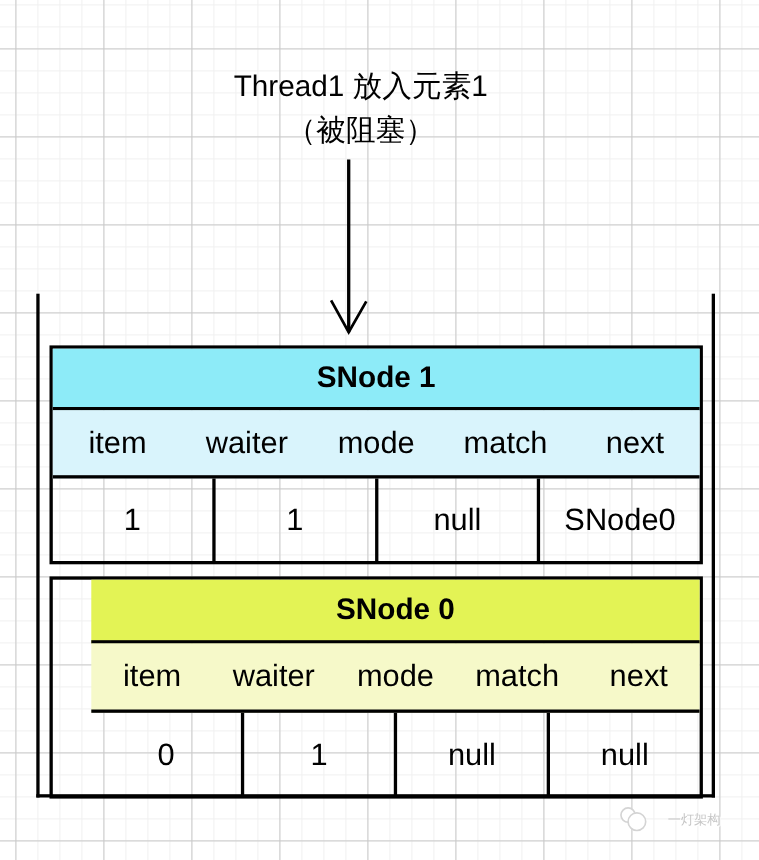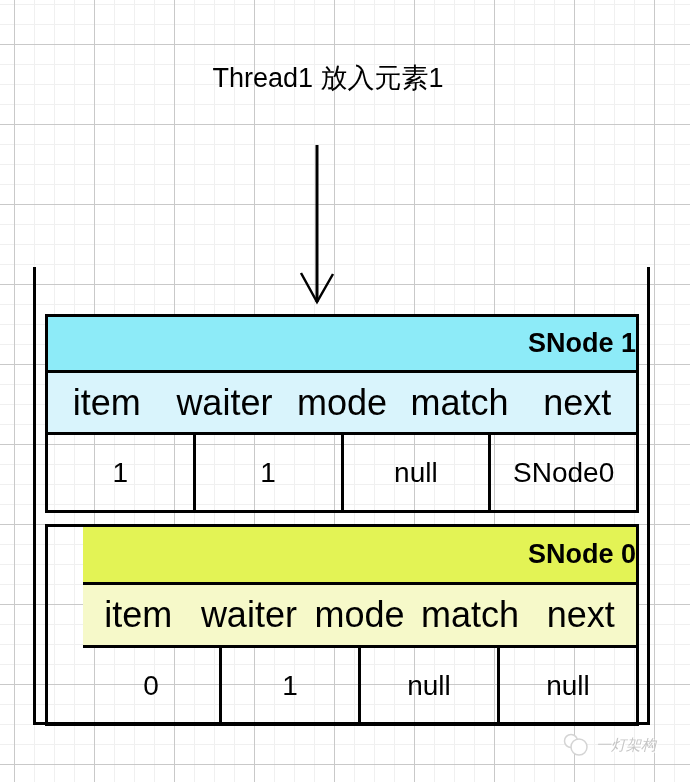--- a/index.html
+++ b/index.html
@@ -38,58 +38,58 @@
   }
 
   .node-table {
     position:absolute; left:45px; width:594px;
     border:3px solid #000;
   }
   .table-1 { top:314px; }
   .table-2 { top:524px;padding-left:35px; }
 
   .tbl-header {
-    text-align:right; font-weight:bold; font-size:27px;
+    text-align:center; font-weight:bold; font-size:27px;
     border-bottom:3px solid #000;
   }
   .table-1 .tbl-header { height:56px; line-height:53px; background:#8debf8; }
   .table-2 .tbl-header { height:58px; line-height:55px; background:#e3f355; }
 
   .tbl-fields {
     display:flex; align-items:center;
-    font-size:36px;
+    font-size:28px;
     border-bottom:3px solid #000;
   }
   .table-1 .tbl-fields { height:62px; background:#d9f4fc; }
   .table-2 .tbl-fields { height:63px; background:#f6f9c9; }
   .field-cell { flex:1; text-align:center; }
 
   .tbl-values { display:flex; height:75px; font-size:28px; background:transparent; }
   .value-cell {
     flex:1; display:flex; align-items:center; justify-content:center;
     border-right:3px solid #000;
   }
   .value-cell:last-child { border-right:none;text-align:right; }
 
   .watermark {
     position:absolute; left:561px; top:733px;
-    display:flex; align-items:center; gap:5px;
-    color:#c6c6c6; font-size:15px;
+    display:flex; align-items:center; gap:16px;
+    color:#c6c6c6; font-size:12px;
     text-shadow:1px 1px 0 #ffffff;
     white-space:nowrap;
-    font-style:italic;
   }
 </style>
 </head>
 <body>
 
 <div class="canvas">
 
   <div class="title">
     <div>Thread1 放入元素1</div>
+    <div>（被阻塞）</div>
   </div>
 
   <svg class="arrow-svg" width="40" height="166" viewBox="0 0 40 166">
     <line x1="20" y1="3" x2="20" y2="160" stroke="#000" stroke-width="3"></line>
     <polyline points="4,131 20,160 36,132" fill="none" stroke="#000" stroke-width="2.5"></polyline>
   </svg>
 
   <div class="container-u"></div>
 
   <div class="node-table table-1">

